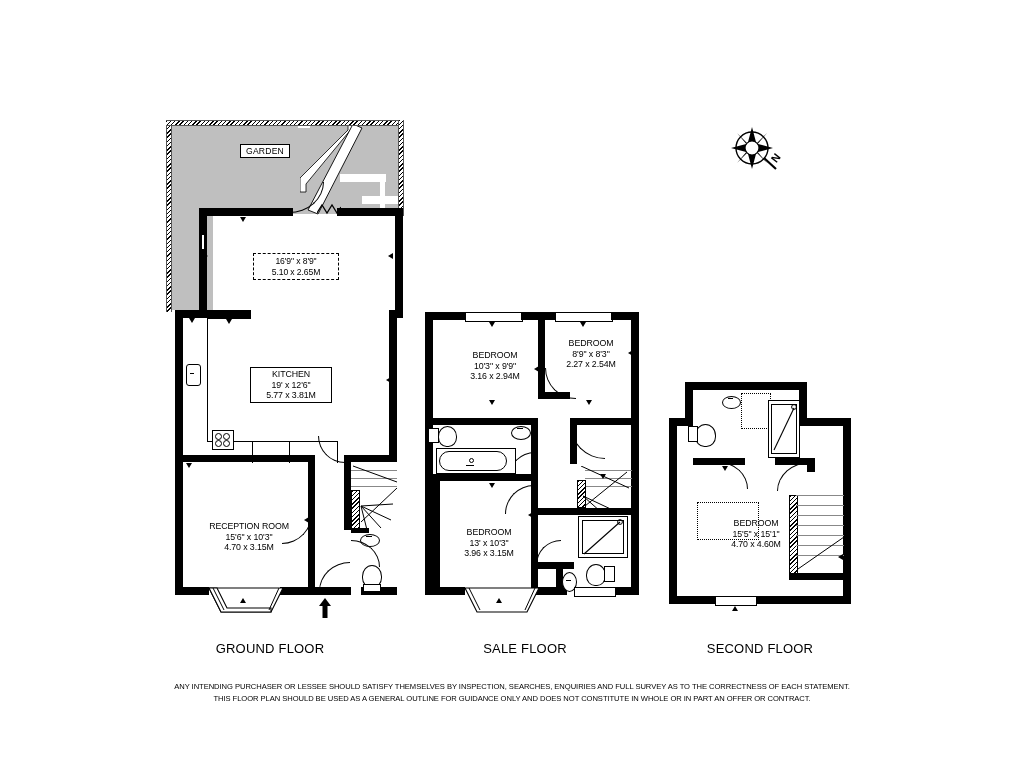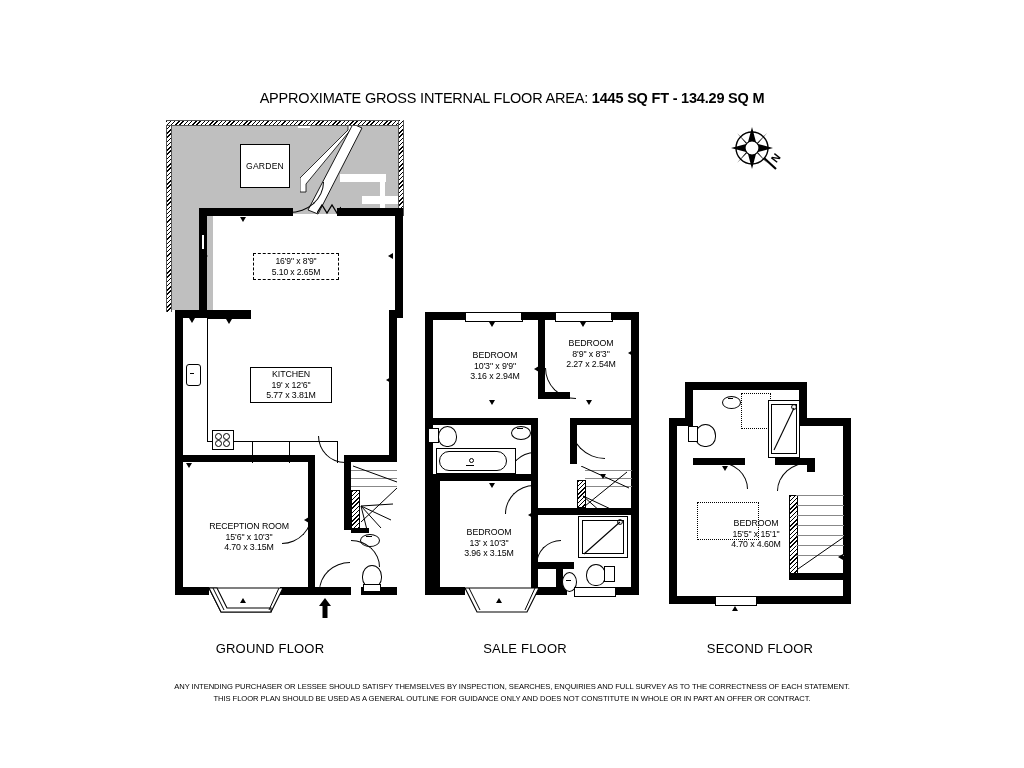--- a/index.html
+++ b/index.html
@@ -30,21 +30,21 @@
       border-left:1px solid #555;border-right:1px solid #555;}
   .fenceh{position:absolute;background:
       repeating-linear-gradient(135deg,#000 0 1px,#fff 1px 3px);
       border-top:1px solid #555;border-bottom:1px solid #555;}
   .lbl{position:absolute;text-align:center;font-size:8.6px;line-height:10.6px;
        letter-spacing:-.1px;white-space:nowrap;}
   .lbl.boxed{border:1px solid #000;background:#fff;padding:1px 4px;}
   .lbl.dashed{border:1px dashed #000;background:#fff;padding:2px 5px;}
   .lbl.name{font-size:8.8px;}
   .gardenlbl{position:absolute;border:1px solid #000;background:#fff;
-             font-size:8.6px;padding:16px 5px;letter-spacing:.2px;}
+             font-size:8.6px;padding:1px 5px;letter-spacing:.2px;}
 
   
   .swing{position:absolute;border:1px solid #000;background:transparent;}
   .swing.tl{border-width:1px 0 0 1px;border-top-left-radius:100%;}
   .swing.tr{border-width:1px 1px 0 0;border-top-right-radius:100%;}
   .swing.bl{border-width:0 0 1px 1px;border-bottom-left-radius:100%;}
   .swing.br{border-width:0 1px 1px 0;border-bottom-right-radius:100%;}
 
   
   .win{position:absolute;background:#fff;border:1px solid #000;}
@@ -89,24 +89,20 @@
   
   .compass{position:absolute;}
   .compass .n{position:absolute;font-size:11px;font-weight:bold;
                transform:rotate(128deg);}
 </style>
 </head>
 <body>
 
 <div class="page">
 
-  <div class="subtitle">
-    <span class="lead">APPROXIMATE GROSS INTERNAL FLOOR AREA:</span>
-    <span>1445 SQ FT  -  134.29 SQ M</span>
-  </div>
 
   <div class="compass" style="left:727px;top:126px;width:60px;height:50px;">
     <svg width="60" height="50" viewBox="0 0 60 50">
       <circle cx="25" cy="22" r="16" fill="none" stroke="#000" stroke-width="1.4"></circle>
       <g fill="#000">
         <polygon points="25,1 29.5,18 25,22 20.5,18"></polygon>
         <polygon points="25,43 29.5,26 25,22 20.5,26"></polygon>
         <polygon points="4,22 21,17.5 25,22 21,26.5"></polygon>
         <polygon points="46,22 29,17.5 25,22 29,26.5"></polygon>
       </g>

